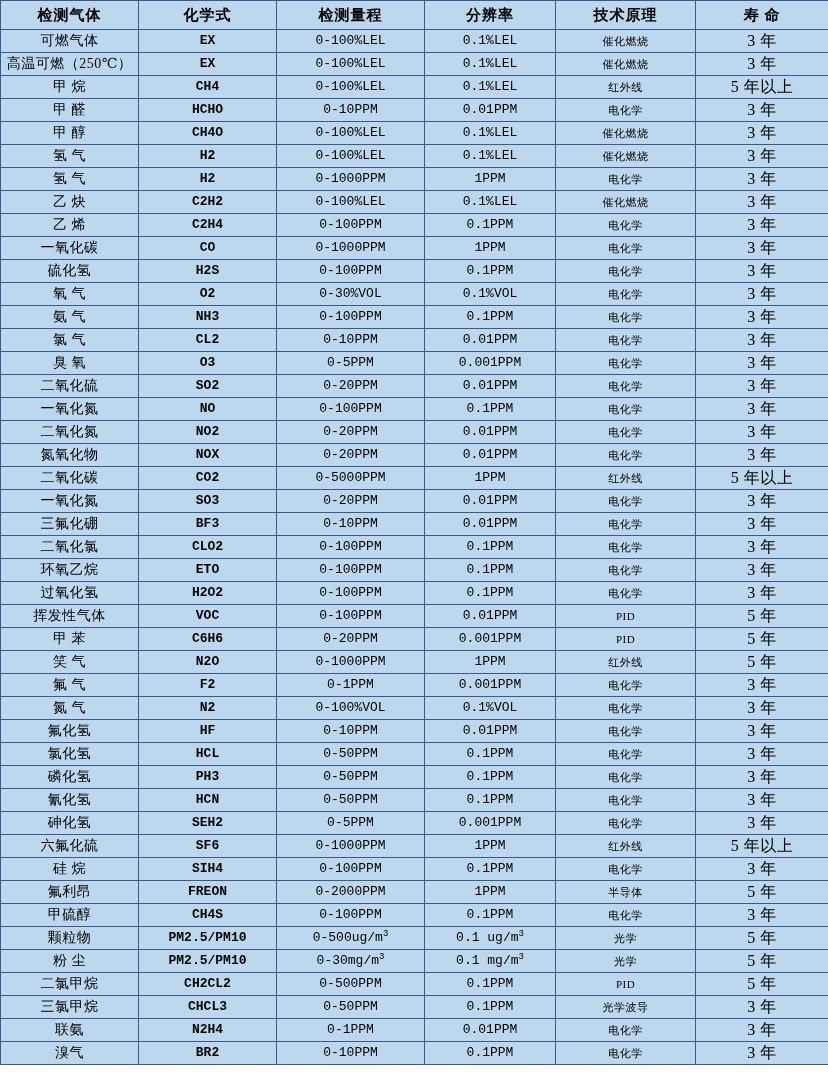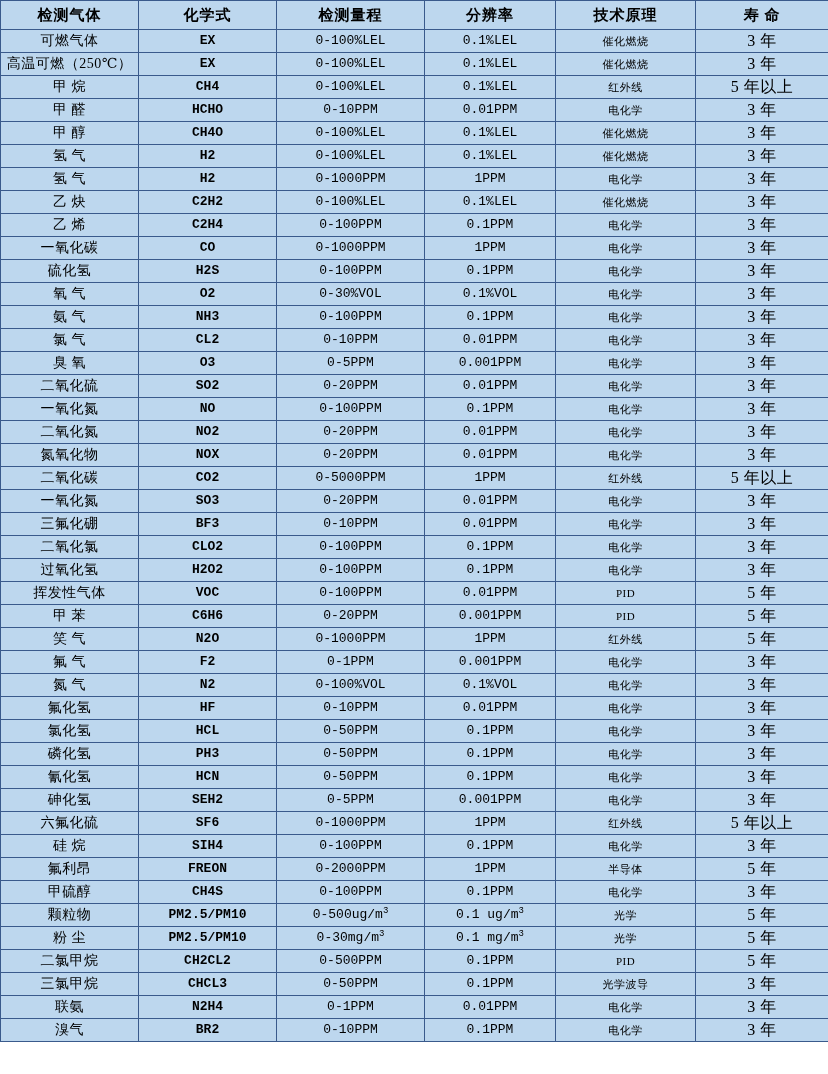--- a/index.html
+++ b/index.html
@@ -255,20 +255,28 @@
         </tr>
         <tr>
           <td class="c0">二氧化氯</td>
           <td class="c1">CLO2</td>
           <td class="c2">0-100PPM</td>
           <td class="c3">0.1PPM</td>
           <td class="c4">电化学</td>
           <td class="c5">3 年</td>
         </tr>
         <tr>
+          <td class="c0">环氧乙烷</td>
+          <td class="c1">ETO</td>
+          <td class="c2">0-100PPM</td>
+          <td class="c3">0.1PPM</td>
+          <td class="c4">电化学</td>
+          <td class="c5">3 年</td>
+        </tr>
+        <tr>
           <td class="c0">过氧化氢</td>
           <td class="c1">H2O2</td>
           <td class="c2">0-100PPM</td>
           <td class="c3">0.1PPM</td>
           <td class="c4">电化学</td>
           <td class="c5">3 年</td>
         </tr>
         <tr>
           <td class="c0">挥发性气体</td>
           <td class="c1">VOC</td>

